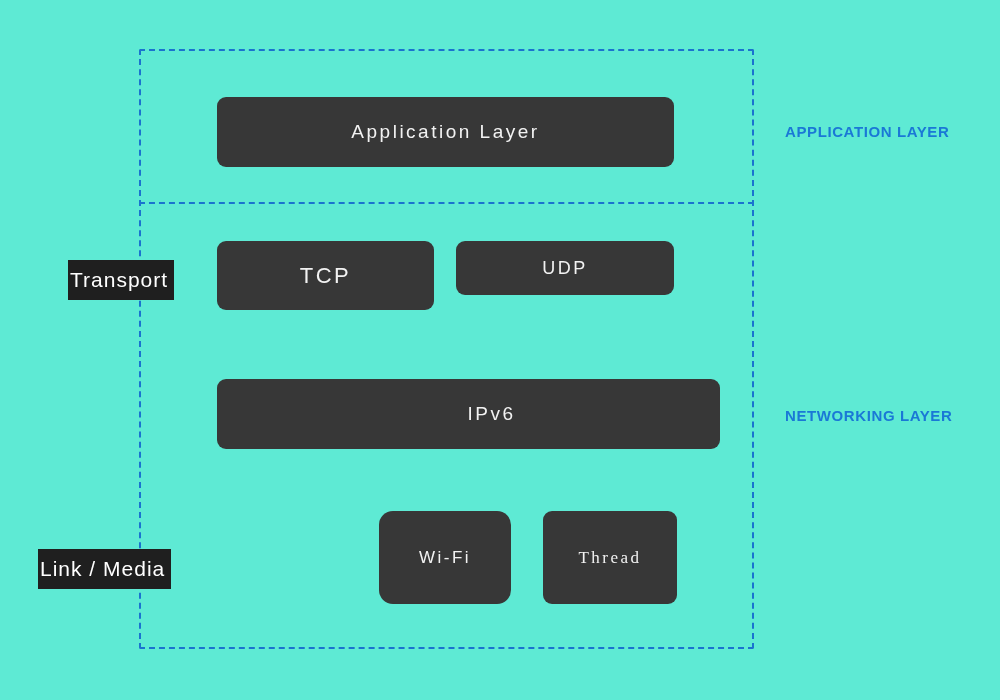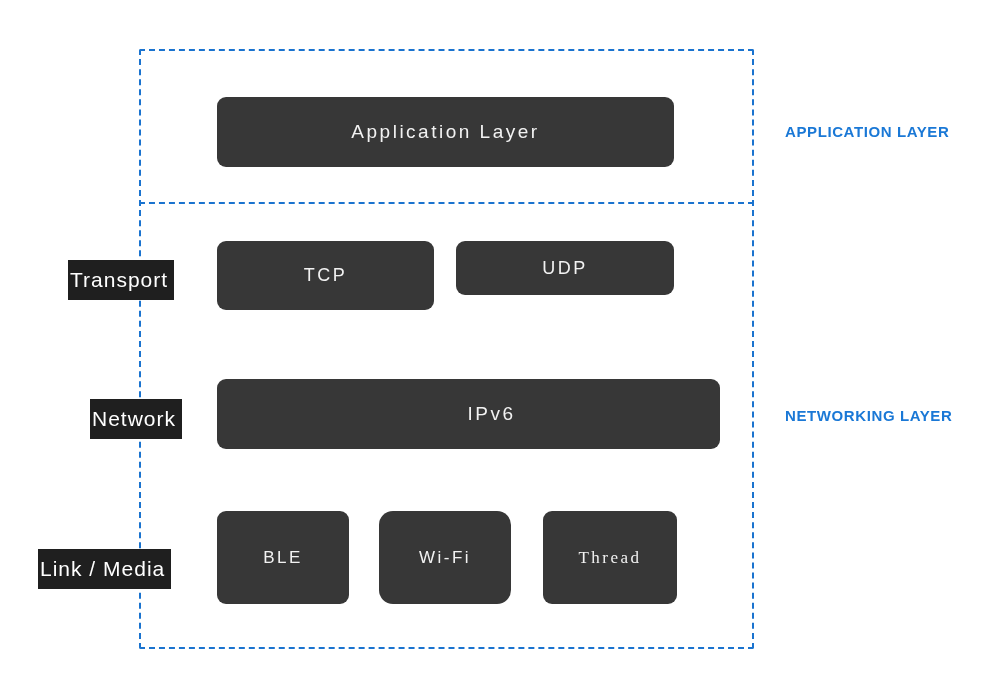--- a/index.html
+++ b/index.html
@@ -5,21 +5,21 @@
   html, body {
     margin: 0;
     padding: 0;
     background: #141414;
     font-family: "Liberation Sans", sans-serif;
   }
   .stage {
     position: relative;
     width: 1000px;
     height: 700px;
-    background: #ffffff;
+    background: #5eead4;
     overflow: hidden;
   }
 
   
   .outer-rect {
     position: absolute;
     left: 139px;
     top: 49px;
     width: 611px;
     height: 596px;
@@ -41,21 +41,21 @@
     background: #373737;
     border-radius: 9px;
     display: flex;
     align-items: center;
     justify-content: center;
     color: #f2f2f2;
     letter-spacing: 2.5px;
     font-weight: 400;
   }
   .box-app    { left: 217px; top: 97px;  width: 457px; height: 70px; font-size: 19px; }
-  .box-tcp    { left: 217px; top: 241px; width: 217px; height: 69px; font-size: 18px; }
+  .box-tcp    { left: 217px; top: 241px; width: 217px; height: 69px; font-size: 22px; }
   .box-udp    { left: 456px; top: 241px; width: 218px; height: 54px; font-size: 18px; }
   .box-ipv6   { left: 217px; top: 379px; width: 457px; height: 70px; font-size: 19px; padding-left: 46px; }
   .box-ble    { left: 217px; top: 511px; width: 132px; height: 93px; font-size: 17px; }
   .box-wifi   { left: 379px; top: 511px; width: 132px; height: 93px; font-size: 17px; border-radius: 14px; }
   .box-thread { left: 543px; top: 511px; width: 134px; height: 93px; font-size: 17px; font-family: Liberation Serif, serif; }
 
   
   .row-label {
     position: absolute;
     background: #1f1f1f;
@@ -90,24 +90,22 @@
   <div class="outer-rect"></div>
 
   <div class="section-divider"></div>
 
   <div class="proto-box box-app">Application Layer</div>
 
   <div class="row-label label-transport">Transport</div>
   <div class="proto-box box-tcp">TCP</div>
   <div class="proto-box box-udp">UDP</div>
 
-  <div class="row-label label-network">Network</div>
   <div class="proto-box box-ipv6">IPv6</div>
 
   <div class="row-label label-linkmedia">Link / Media</div>
-  <div class="proto-box box-ble">BLE</div>
   <div class="proto-box box-wifi">Wi-Fi</div>
   <div class="proto-box box-thread">Thread</div>
 
   <div class="side-label side-app">APPLICATION LAYER</div>
   <div class="side-label side-net">NETWORKING LAYER</div>
 
 </div>
 
 </body></html>

